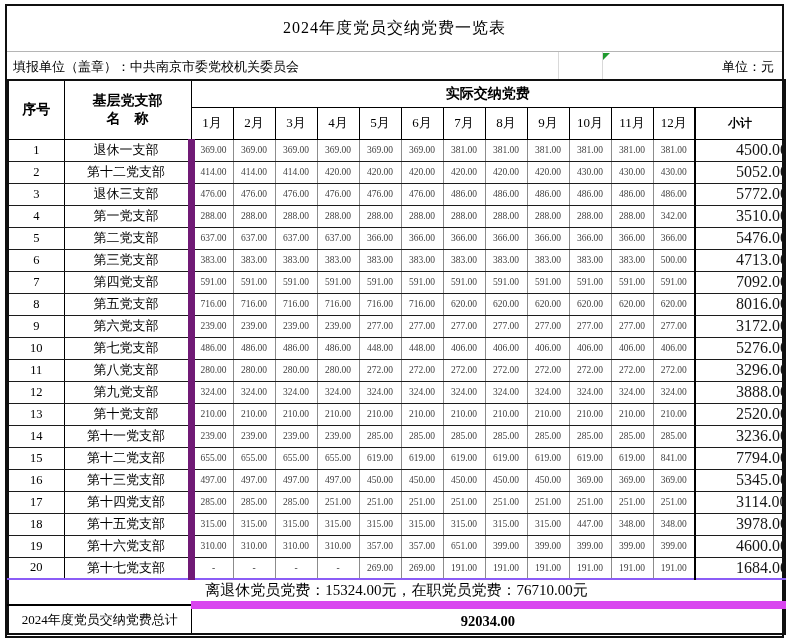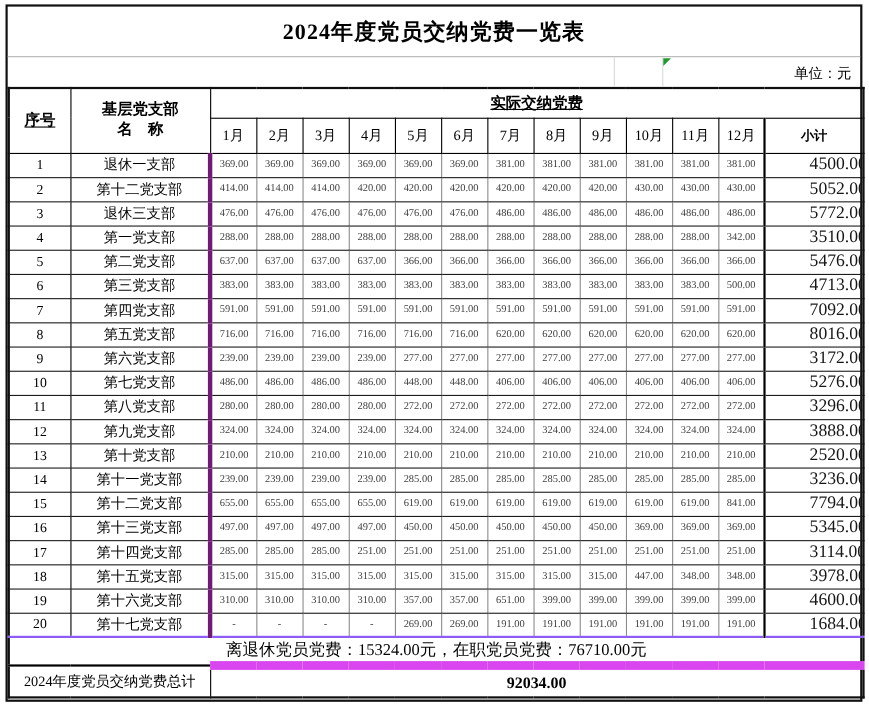--- a/index.html
+++ b/index.html
@@ -10,69 +10,70 @@
   .page{position:relative;width:790px;height:642px;background:#fff;}
   .frame{
     position:absolute;left:5px;top:4px;width:779px;height:634px;
     border:2px solid #101010;box-sizing:border-box;background:#fff;
   }
   
   .title-row{
     height:45px;display:flex;align-items:center;justify-content:center;
     border-bottom:1px solid #b5b5b5;
   }
-  .title{font-size:20px;font-weight:bold;letter-spacing:1px;}
+  .title{font-size:16px;font-weight:normal;letter-spacing:1px;}
   
   .info-row{position:relative;height:27px;font-size:13px;}
   .info-left{position:absolute;left:6px;top:6px;}
   .info-right{position:absolute;right:8px;top:6px;}
   .cell-line{position:absolute;top:0;width:1px;height:27px;background:#d9d9d9;}
   .cell-line.l1{left:551px;}
   .cell-line.l2{left:595px;}
   .comment-triangle{
     position:absolute;left:596px;top:1px;width:0;height:0;
     border-top:7px solid #1f9a2e;border-right:7px solid transparent;
   }
   
   table.main{
     width:100%;table-layout:fixed;border-collapse:collapse;
     border:2px solid #101010;
   }
   th,td{padding:0;text-align:center;vertical-align:middle;overflow:hidden;white-space:nowrap;}
   thead th{border:1px solid #000;font-weight:bold;}
   thead tr.h1{height:27px;}
   thead tr.h2{height:32px;}
-  th.idx,th.group{font-size:14px;text-decoration:underline;}
+  th.idx,th.group{font-size:14px;}
   th.branch{font-size:14px;line-height:1.25;}
   th.month{font-size:13px;font-weight:normal;}
   th.subtotal{font-size:12px;font-weight:bold;border-left:2px solid #000;}
   tbody tr{height:22px;}
   tbody td{border-top:1px solid #1c1c1c;border-bottom:1px solid #1c1c1c;}
   td.idx-cell{font-size:12.5px;border-left:1px solid #000;border-right:1px solid #000;}
-  td.name-cell{font-size:13px;border-right:4px solid #701a75;}
+  td.name-cell{font-size:13px;border-right:7px solid #701a75;}
   td.val-cell{font-size:9.5px;color:#3f3f3f;border-left:1px solid #8c8c8c;border-right:1px solid #8c8c8c;}
   td.sub-cell{font-size:16px;color:#161616;border-left:2px solid #000;border-right:1px solid #000;padding-left:40px;}
   tfoot td{border:1px solid #000;}
   tr.summary-row{height:26px;}
   tr.summary-row td{font-size:15px;border-top:2px solid #8b5cf6;}
   tr.total-row{height:29px;}
   td.total-label{font-size:13px;border-top:2px solid #000;}
   td.total-value{font-size:14.5px;font-weight:bold;border-top:8px solid #d946ef;}
 </style>
 </head>
 <body>
 
 <div class="page">
   <div class="frame">
 
     <div class="title-row">
       <div class="title">2024年度党员交纳党费一览表</div>
     </div>
 
     <div class="info-row">
+      <span class="info-left">填报单位（盖章）：中共南京市委党校机关委员会</span>
       <span class="cell-line l1"></span>
       <span class="cell-line l2"></span>
       <span class="comment-triangle"></span>
       <span class="info-right">单位：元</span>
     </div>
 
     <table class="main">
       <colgroup>
         <col style="width:56px">
         <col style="width:127px">

